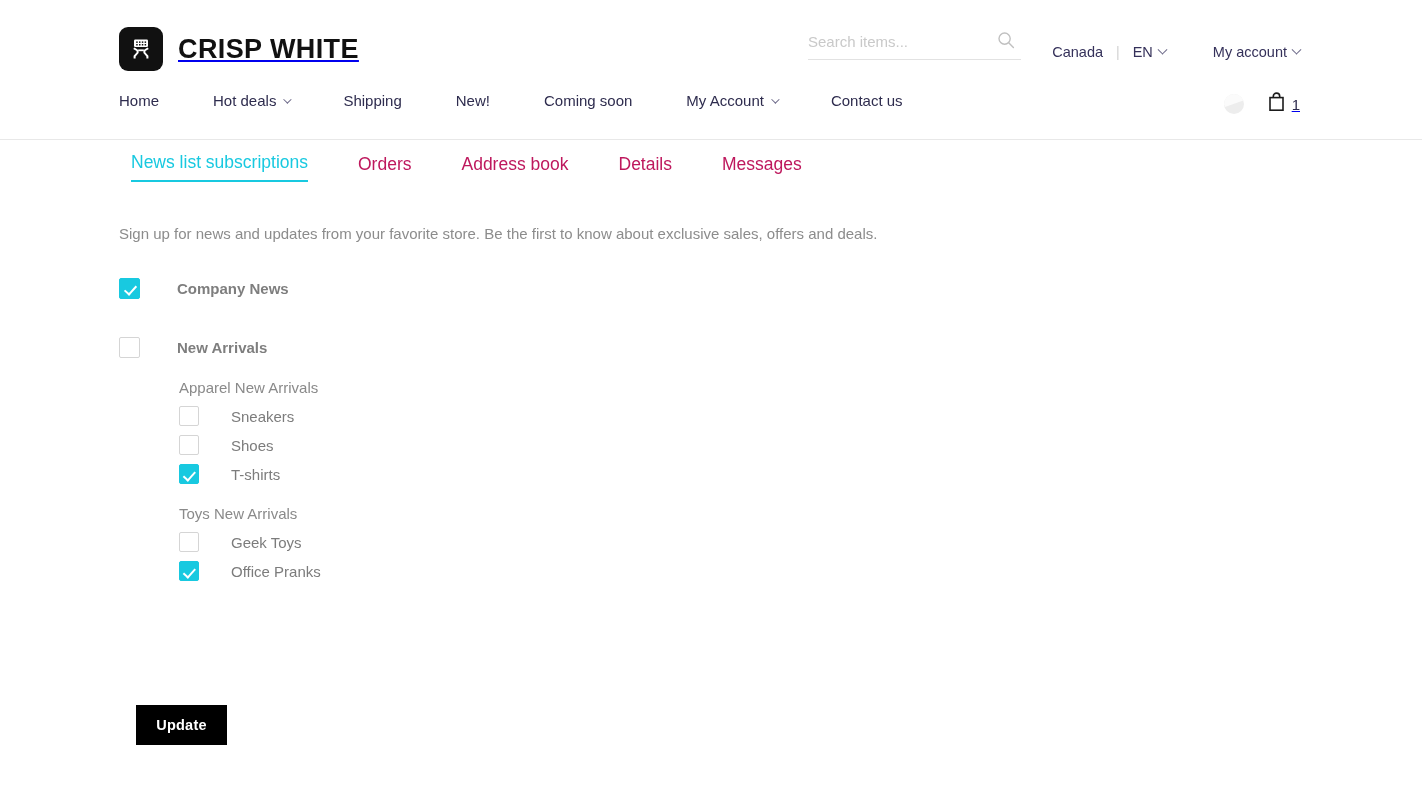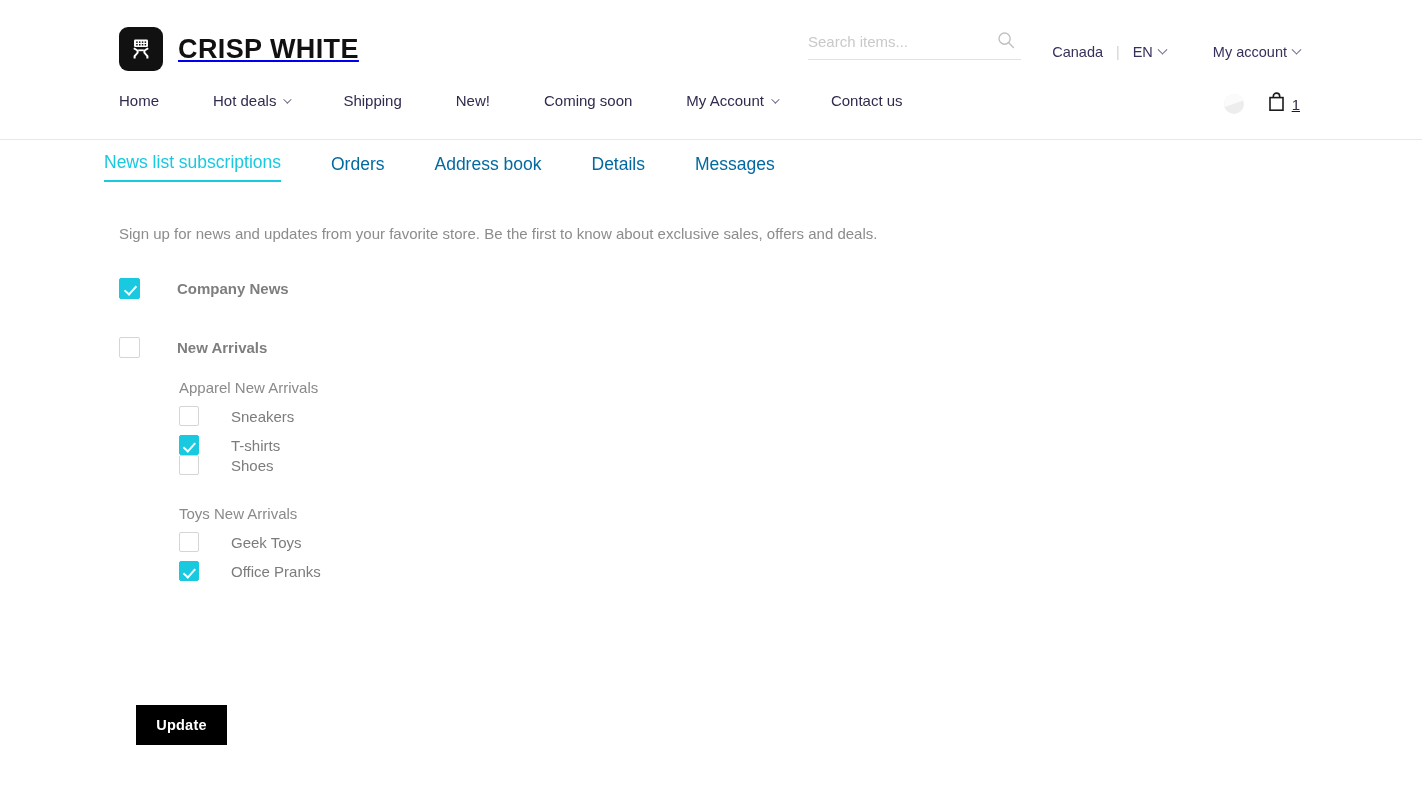--- a/index.html
+++ b/index.html
@@ -170,27 +170,27 @@
   .header-divider {
     position: absolute;
     left: 0; top: 139px;
     width: 1422px; height: 1px;
     background: #e8e8e8;
   }
 
   
   .tabs {
     position: absolute;
-    left: 104px; top: 152px;
+    left: 131px; top: 152px;
     display: flex;
     align-items: flex-end;
   }
   .tab {
     font-size: 17.5px;
-    color: #0369a1;
+    color: #be185d;
     text-decoration: none;
     white-space: nowrap;
     margin-right: 50px;
     padding-bottom: 7px;
     font-family: "Liberation Sans", sans-serif;
   }
   .tab:last-child { margin-right: 0; }
   .tab.active {
     color: #18c9e0;
     border-bottom: 2px solid #18c9e0;
@@ -409,28 +409,28 @@
 
     <div class="spacer-md"></div>
 
     <div class="group-title">Apparel New Arrivals</div>
     <div class="spacer-sm"></div>
 
     <div class="cbrow child-row" style="margin-bottom:9px">
       <span class="cbox small"></span>
       <span class="cb-label">Sneakers</span>
     </div>
+    <div class="cbrow child-row" style="margin-bottom:9px">
+      <span class="cbox small"></span>
+      <span class="cb-label">Shoes</span>
+    </div>
     <div class="cbrow child-row">
       <span class="cbox small checked"></span>
       <span class="cb-label">T-shirts</span>
     </div>
-    <div class="cbrow child-row" style="margin-bottom:9px">
-      <span class="cbox small"></span>
-      <span class="cb-label">Shoes</span>
-    </div>
 
     <div class="spacer-md"></div>
 
     <div class="group-title">Toys New Arrivals</div>
     <div class="spacer-sm"></div>
 
     <div class="cbrow child-row" style="margin-bottom:9px">
       <span class="cbox small"></span>
       <span class="cb-label">Geek Toys</span>
     </div>

